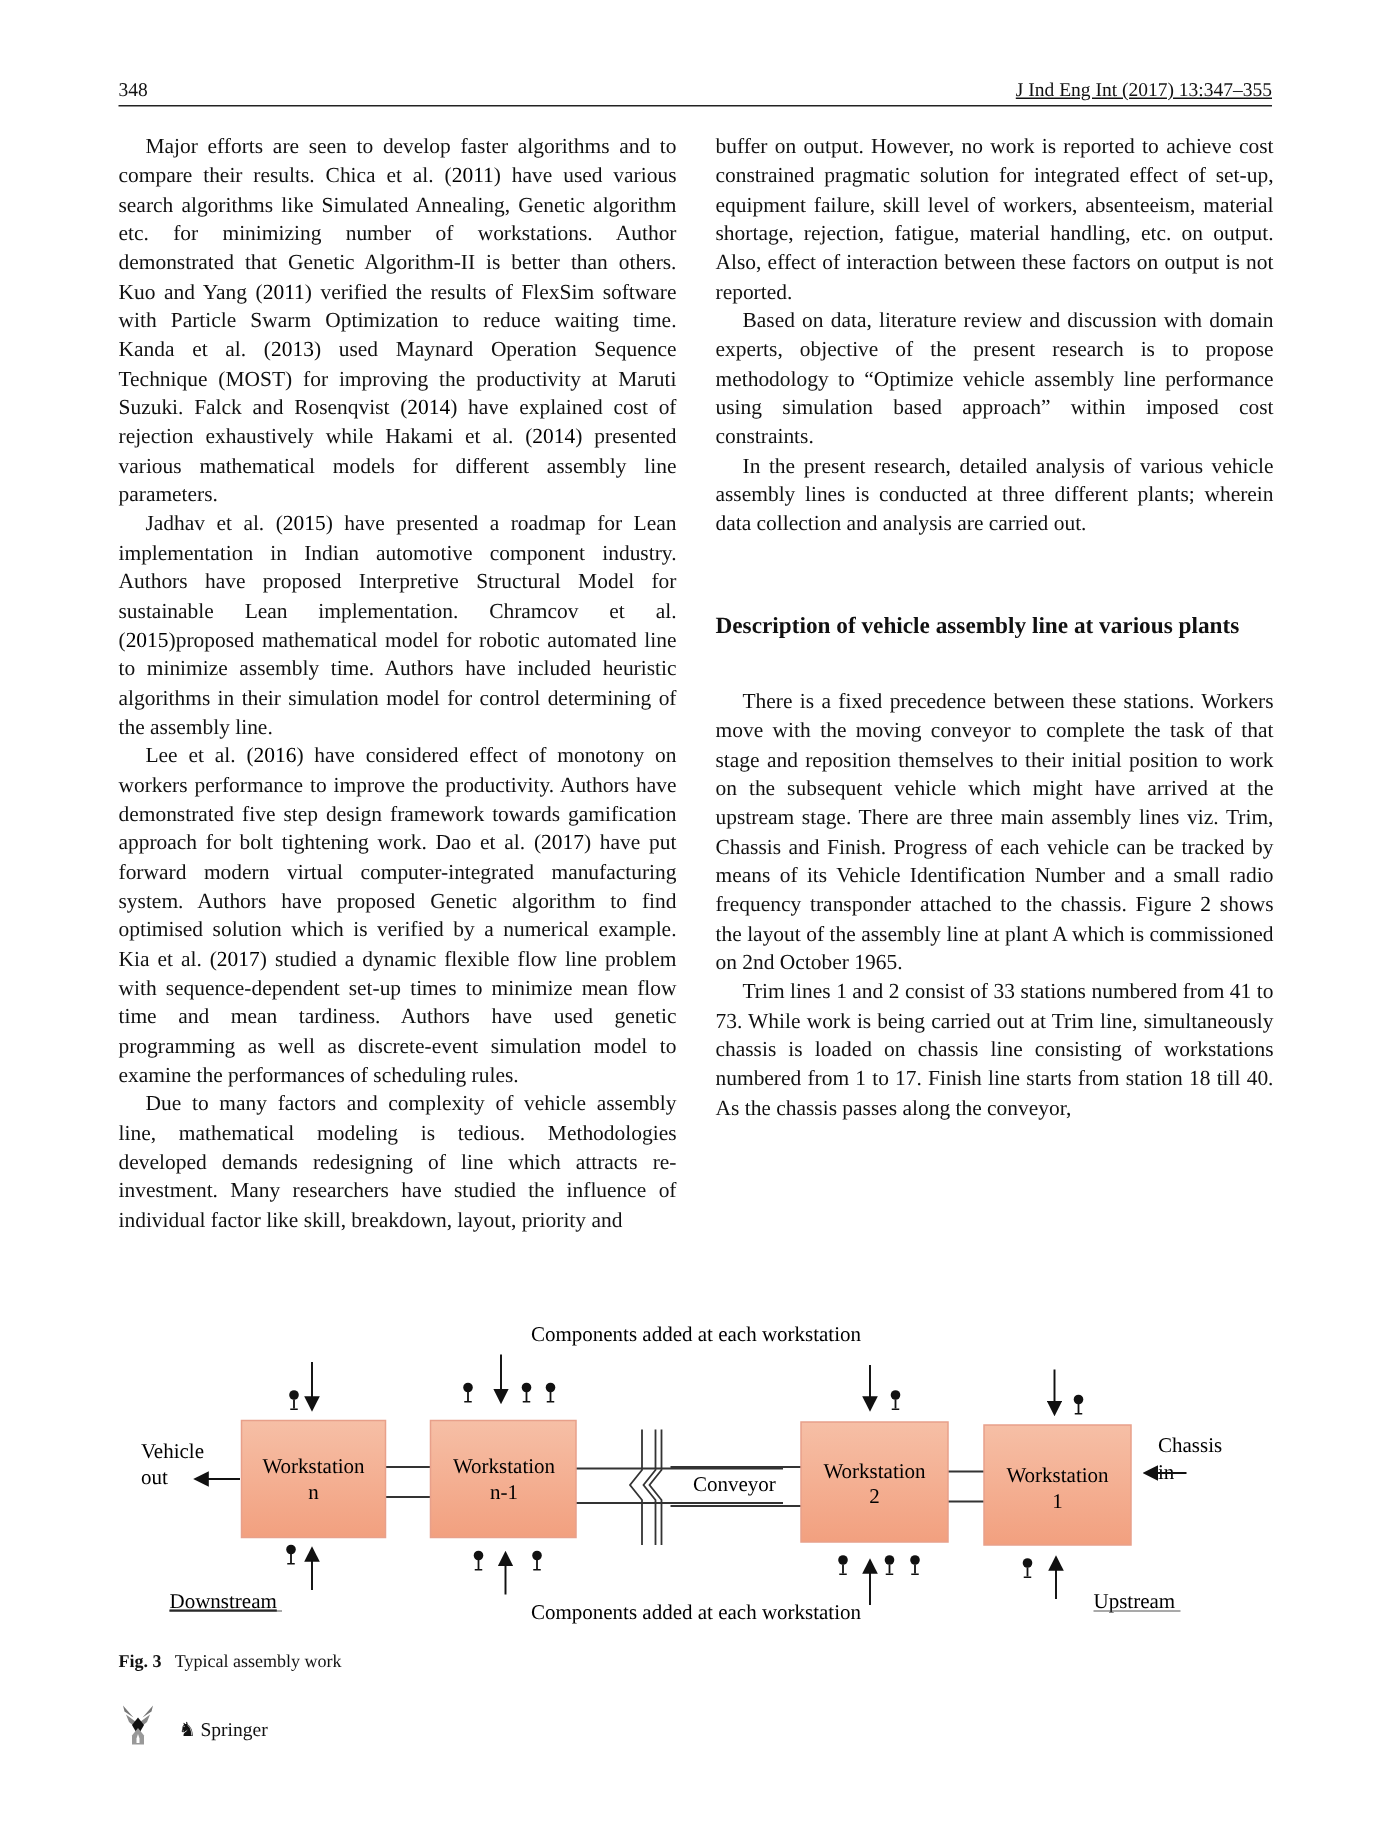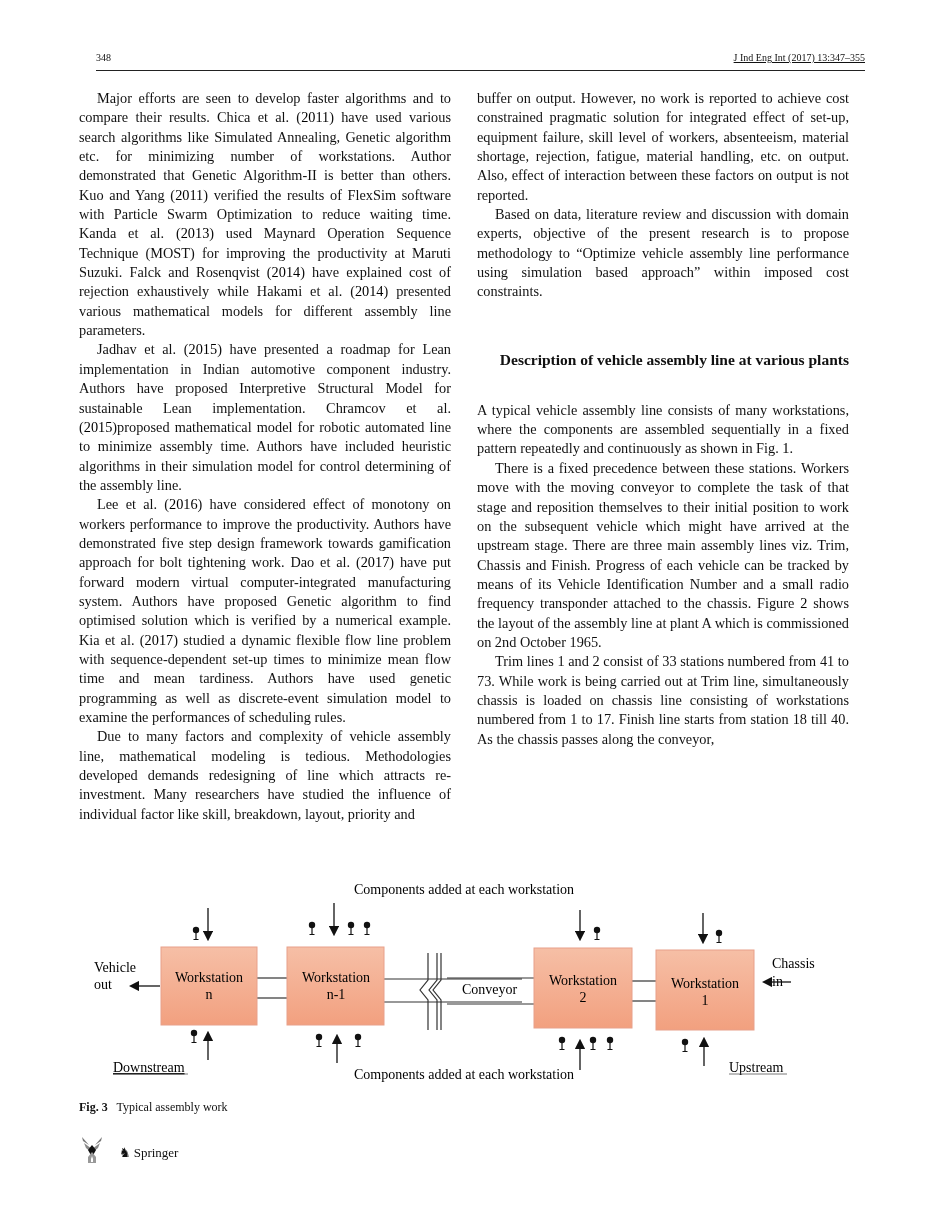--- a/index.html
+++ b/index.html
@@ -1,30 +1,30 @@
 <!DOCTYPE html>
 <html><head>
 <meta charset="utf-8">
 <style>
   html, body { margin: 0; padding: 0; background: #ffffff; }
   body { width: 925px; height: 1230px; position: relative; overflow: hidden;
          font-family: "Liberation Serif", "DejaVu Serif", serif; color: #111; }
   .header { position: absolute; left: 79px; top: 50px; width: 769px; height: 20px;
-            font-size: 10px; border-bottom: 1.5px solid #222; margin-left: 17px; }
+            font-size: 13px; border-bottom: 1.5px solid #222; }
   .header .pnum { position: absolute; left: 0; top: 2px; }
   .header .journal { position: absolute; right: 0; top: 2px; text-decoration: underline; }
   .col { position: absolute; top: 89px; width: 372px; font-size: 14.3px; line-height: 19.35px;
          text-align: justify; hyphens: manual; }
   .col.left { left: 79px; }
   .col.right { left: 477px; }
   .col p { margin: 0; text-indent: 18px; }
   .col p.noindent { text-indent: 0; }
   .cite { color: #000000; }
   .heading { font-weight: bold; font-size: 15.5px; line-height: 20px; text-indent: 0 !important;
-             margin: 48px 0 31px 0 !important; text-align: right; }
+             margin: 48px 0 31px 0 !important; text-align: left; }
   b { font-weight: normal; }
   .figure { position: absolute; left: 84px; top: 870px; width: 740px; height: 220px; }
   .caption { position: absolute; left: 79px; top: 1100px; font-size: 12px; }
   .caption .fl { font-weight: bold; margin-right: 6px; }
   .footer { position: absolute; left: 79px; top: 1135px; height: 32px; width: 200px; }
   .footer .springer { position: absolute; left: 40px; top: 10px; font-size: 13px; text-align: right; }
   .footer .springer .knight { font-size: 13px; margin-right: 3px; }
 </style>
 </head>
 <body>
@@ -37,22 +37,22 @@
 <div class="col left">
   <p><span>Major efforts are seen to develop faster algorithms and to compare their results. Chica et al. (</span><span class="cite">2011</span><span>) have used various search algorithms like Simulated Annealing, Genetic algorithm etc. for minimizing number of work­stations. Author demonstrated that Genetic Algorithm-II is better than others. Kuo and Yang (</span><span class="cite">2011</span><span>) verified the results of FlexSim software with Particle Swarm Optimization to reduce waiting time. Kanda et al. (</span><span class="cite">2013</span><span>) used Maynard Operation Sequence Technique (MOST) for improving the productivity at Maruti Suzuki. Falck and Rosenqvist (</span><span class="cite">2014</span><span>) have explained cost of rejection exhaustively while Hakami et al. (</span><span class="cite">2014</span><span>) presented various mathematical models for different assembly line parameters.</span></p>
   <p><span>Jadhav et al. (</span><span class="cite">2015</span><span>) have presented a roadmap for Lean implementation in Indian automotive component industry. Authors have proposed Interpretive Structural Model for sustainable Lean implementation. Chramcov et al. (</span><span class="cite">2015</span><span>)proposed mathematical model for robotic automated line to minimize assembly time. Authors have included heuristic algorithms in their simulation model for control determining of the assembly line.</span></p>
   <p><span>Lee et al. (</span><span class="cite">2016</span><span>) have considered effect of monotony on workers performance to improve the productivity. Authors have demonstrated five step design framework towards gamification approach for bolt tightening work. Dao et al. (</span><span class="cite">2017</span><span>) have put forward modern virtual computer-inte­grated manufacturing system. Authors have proposed Genetic algorithm to find optimised solution which is verified by a numerical example. Kia et al. (</span><span class="cite">2017</span><span>) studied a dynamic flexible flow line problem with sequence-depen­dent set-up times to minimize mean flow time and mean tardiness. Authors have used genetic programming as well as discrete-event simulation model to examine the perfor­mances of scheduling rules.</span></p>
   <p>Due to many factors and complexity of vehicle assembly line, mathematical modeling is tedious. Methodologies developed demands redesigning of line which attracts re-investment. Many researchers have studied the influence of individual factor like skill, breakdown, layout, priority and</p>
 </div>
 
 <div class="col right">
   <p class="noindent">buffer on output. However, no work is reported to achieve cost constrained pragmatic solution for integrated effect of set-up, equipment failure, skill level of workers, absen­teeism, material shortage, rejection, fatigue, material han­dling, etc. on output. Also, effect of interaction between these factors on output is not reported.</p>
   <p><span>Based on data, literature review and discussion with domain experts, objective of the present research is </span><b>to propose methodology to “Optimize vehicle assembly line performance using simulation based approach” within imposed cost constraints</b><span>.</span></p>
+  <p>In the present research, detailed analysis of various vehicle assembly lines is conducted at three different plants; wherein data collection and analysis are carried out.</p>
   <p class="heading">Description of vehicle assembly line at various plants</p>
-  <p class="noindent"><span>A typical vehicle assembly line consists of many work­stations, where the components are assembled sequentially in a fixed pattern repeatedly and continuously as shown in Fig. </span><span class="cite">1</span><span>.</span></p>
   <p><span>There is a fixed precedence between these stations. Workers move with the moving conveyor to complete the task of that stage and reposition themselves to their initial position to work on the subsequent vehicle which might have arrived at the upstream stage. There are three main assembly lines viz. Trim, Chassis and Finish. Progress of each vehicle can be tracked by means of its Vehicle Identification Number and a small radio frequency transponder attached to the chassis. Figure </span><span class="cite">2</span><span> shows the layout of the assembly line at plant A which is commis­sioned on 2nd October 1965.</span></p>
   <p>Trim lines 1 and 2 consist of 33 stations numbered from 41 to 73. While work is being carried out at Trim line, simul­taneously chassis is loaded on chassis line consisting of workstations numbered from 1 to 17. Finish line starts from station 18 till 40. As the chassis passes along the conveyor,</p>
 </div>
 
 <div class="figure">
   <svg width="740" height="220" viewBox="0 0 740 220" xmlns="http://www.w3.org/2000/svg" font-family="Liberation Serif, serif" font-size="14">
     <defs>
       <linearGradient id="boxg" x1="0" y1="0" x2="0" y2="1">
         <stop offset="0" id="g-top" stop-color="#f6bfa6"></stop>
         <stop offset="1" id="g-bot" stop-color="#f2a07f"></stop>

